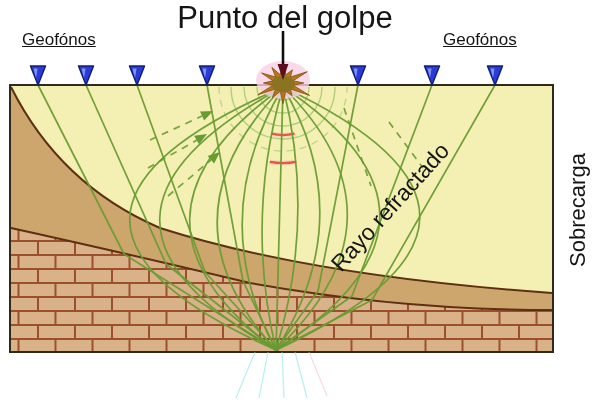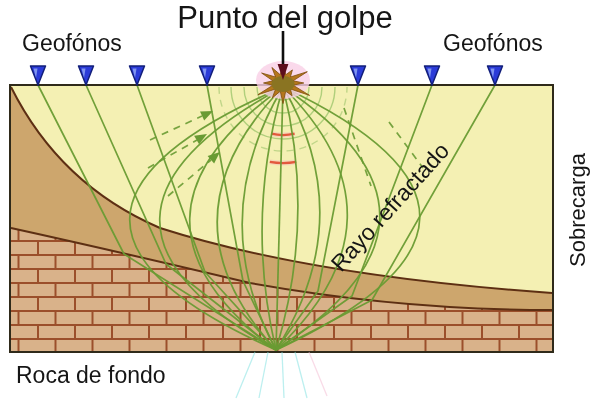--- a/index.html
+++ b/index.html
@@ -2,21 +2,21 @@
 <html><head>
 <meta charset="utf-8">
 <style>
   html,body{margin:0;padding:0;background:#ffffff;}
   #stage{
     position:relative;width:606px;height:400px;background:#fff;overflow:hidden;
     font-family:"Liberation Sans",sans-serif;color:#151515;
   }
   .lbl{position:absolute;white-space:nowrap;line-height:1.05;}
   .lbl-title{font-size:31px;transform:translateX(-50%);}
-  .lbl-side{font-size:23px;}
+  .lbl-side{font-size:17px;text-decoration:underline;}
   .lbl-rot{font-size:23px;transform:translate(-50%,-50%) rotate(-48deg);}
   .lbl-vert{font-size:22px;transform:translate(-50%,-50%) rotate(-90deg);}
   svg{position:absolute;left:0;top:0;}
 
   .surface-fill{fill:var(--surface);}
   .weathered-fill{fill:var(--weathered);}
   .brick-fill{fill:var(--brick);}
   .mortar{fill:var(--mortar);}
   .terrain-line{fill:none;stroke:var(--terrain-line);stroke-width:2;}
   .frame{fill:none;stroke:var(--frame);stroke-width:2;}
@@ -158,14 +158,13 @@
           <polygon class="geo-hl" points="490.5,68.5 494.5,68.5 493,78"></polygon>
         </g>
       </g>
   </svg>
 
   <div class="lbl lbl-title" style="left:285px;top:2px;">Punto del golpe</div>
   <div class="lbl lbl-side" style="left:22px;top:31px;">Geofónos</div>
   <div class="lbl lbl-side" style="left:443px;top:31px;">Geofónos</div>
   <div class="lbl lbl-rot" style="left:390px;top:207px;">Rayo refractado</div>
   <div class="lbl lbl-vert" style="left:578px;top:210px;">Sobrecarga</div>
-  <div class="lbl lbl-side" style="left:16px;top:363px;">Roca de fondo</div>
 </div>
 
 </body></html>

